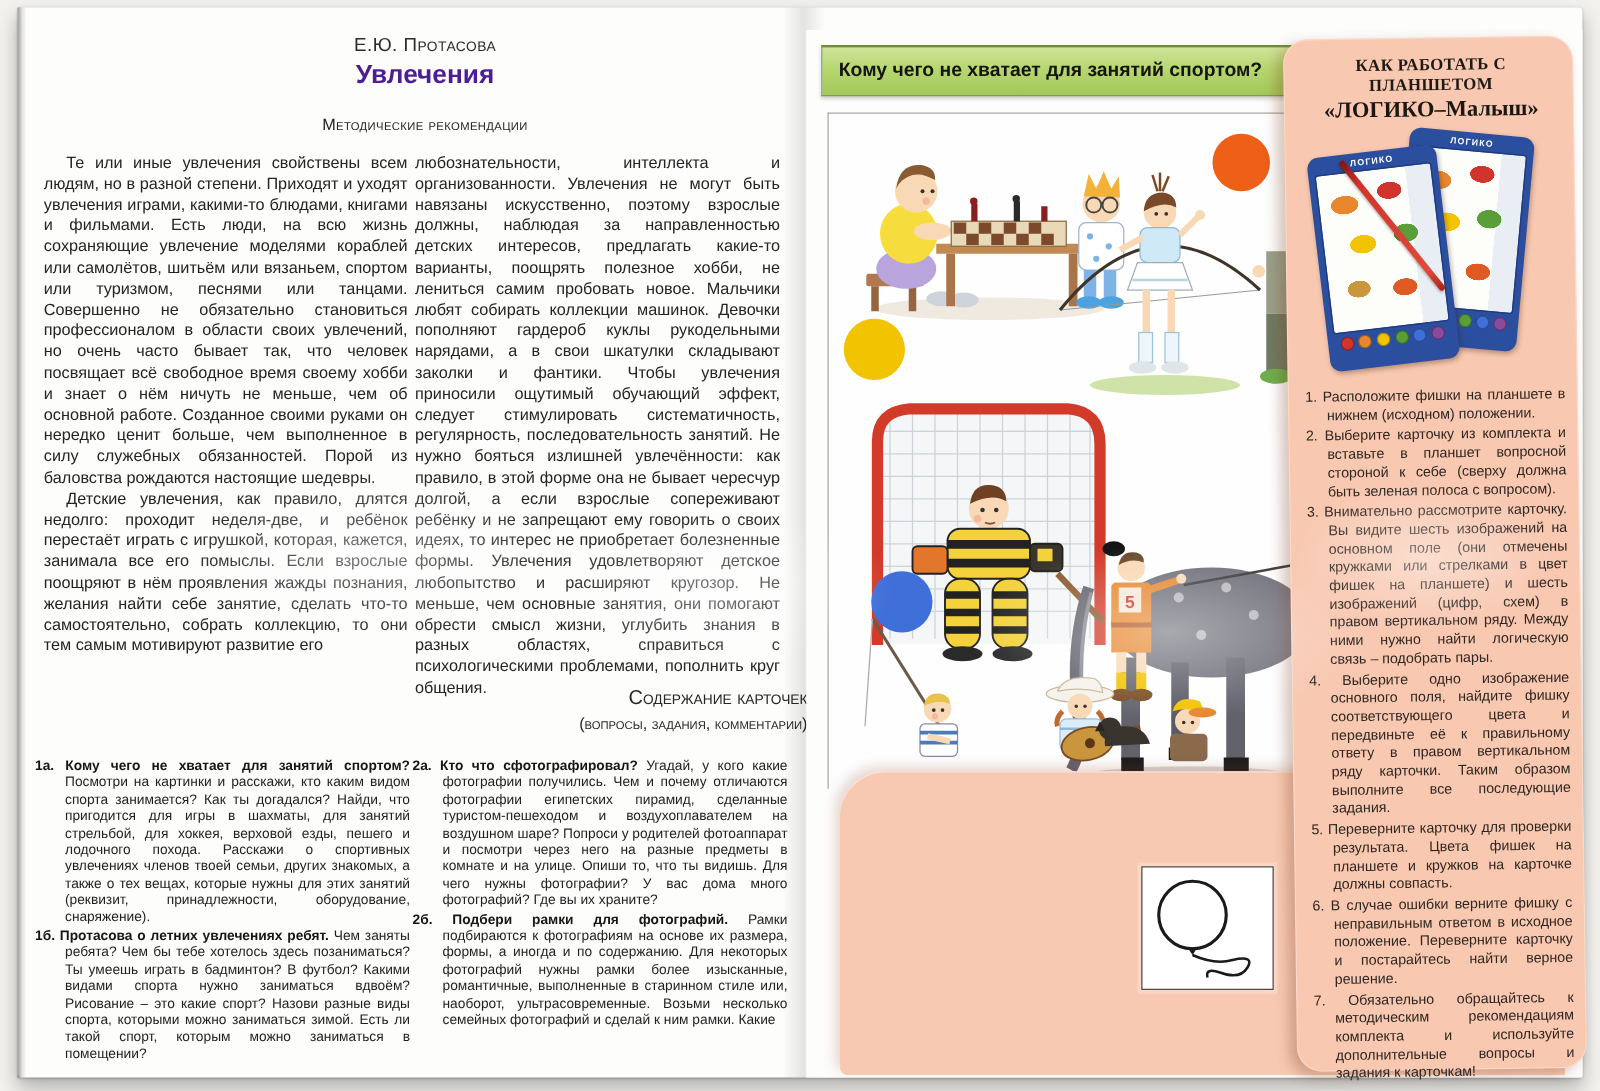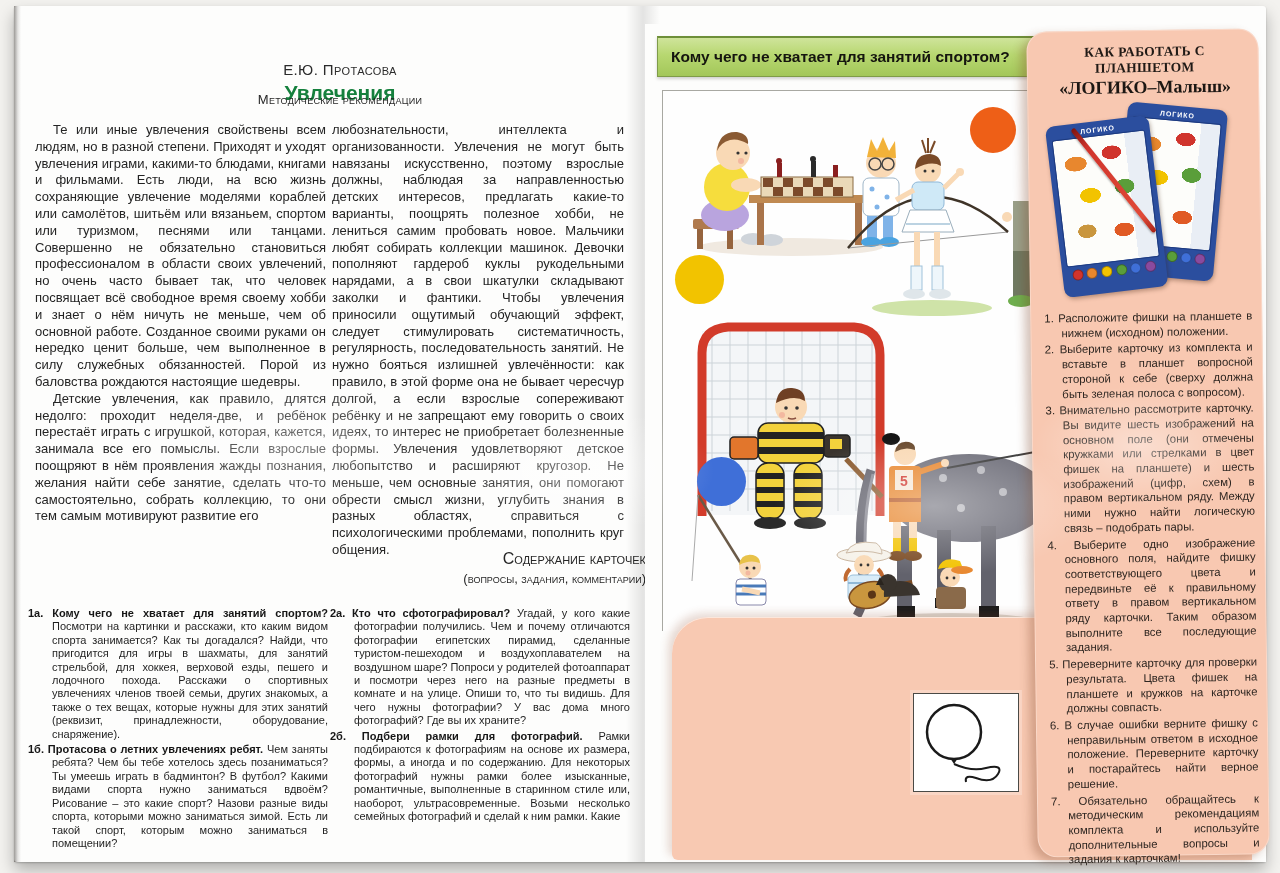--- a/index.html
+++ b/index.html
@@ -9,22 +9,22 @@
     background:#fdfdfc;border-radius:3px;
     box-shadow:0 8px 16px rgba(0,0,0,.28),0 1px 2px rgba(0,0,0,.2);}
   .edge-curl{position:absolute;left:0;top:0;width:7px;height:100%;
     background:linear-gradient(90deg,rgba(40,35,30,.45),rgba(40,35,30,.12) 55%,rgba(40,35,30,0));}
   .gutter{position:absolute;left:612px;top:0;width:34px;height:100%;
     background:linear-gradient(90deg,rgba(0,0,0,0),rgba(0,0,0,.10) 50%,rgba(0,0,0,0));}
 
   
   .left-page{position:absolute;left:0;top:0;width:630px;height:856px;color:#262626;}
   .lp-head{position:absolute;left:20px;top:22px;width:612px;text-align:center;}
-  .author{font-variant:small-caps;font-size:15px;letter-spacing:.4px;color:#2b2b2b;margin-top:33px;}
-  .title{margin:3px 0 0;font-size:21px;font-weight:700;color:#15803d;}
+  .author{font-variant:small-caps;font-size:15px;letter-spacing:.4px;color:#2b2b2b;}
+  .title{margin:3px 0 0;font-size:21px;font-weight:700;color:#4c1d95;}
   .subtitle{font-size:13.5px;margin-top:1px;}
   .h-method{position:absolute;left:20px;top:86px;width:612px;text-align:center;
     font-variant:small-caps;font-weight:400;font-size:13px;letter-spacing:.3px;margin:0;}
   .col{position:absolute;top:116px;font-size:13px;line-height:16.8px;text-align:justify;
     hyphens:auto;-webkit-hyphens:auto;color:#242424;}
   .col1{left:21px;width:291px;}
   .col2{left:318px;width:292px;}
   .body-p{margin:0;text-indent:18px;}
   .col2 .body-p{text-indent:0;}
   .h-contents{position:absolute;left:20px;top:544px;width:612px;text-align:right;

